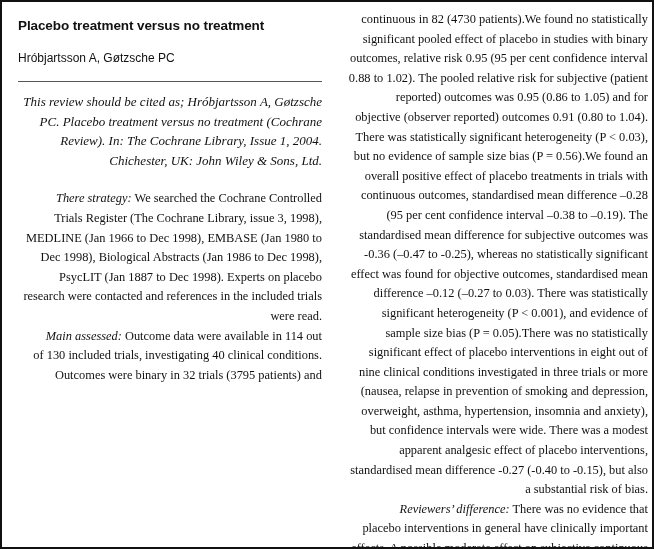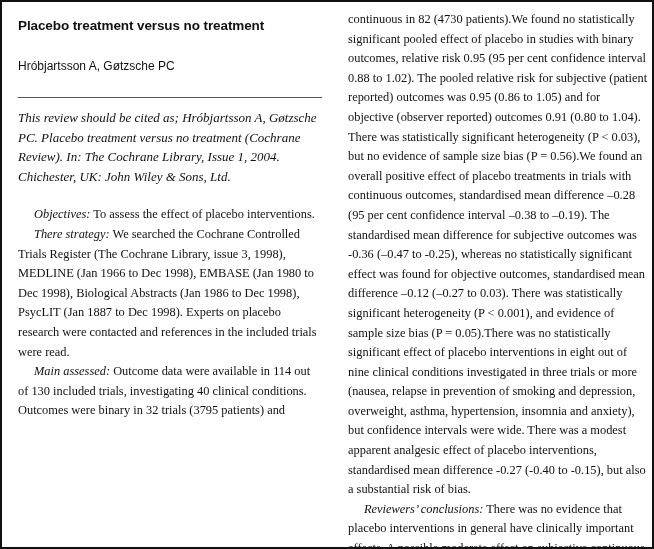--- a/index.html
+++ b/index.html
@@ -22,67 +22,64 @@
   .title {
     font-family: Liberation Sans, sans-serif;
     font-weight: bold;
     font-size: 13.5px;
     margin-top: 16px;
     letter-spacing: -0.1px;
   }
   .authors {
     font-family: "Liberation Sans", sans-serif;
     font-size: 12px;
-    margin-top: 26px;
-    padding-bottom: 24px;
+    margin-top: 18px;
+    padding-bottom: 16px;
     border-bottom: 1px solid #555;
   }
   .body-text {
     font-family: "Liberation Serif", serif;
     font-size: 12.4px;
     line-height: 19.6px;
     text-align: left;
   }
   .citation {
     font-family: "Liberation Serif", serif;
     font-style: italic;
     font-size: 13px;
     line-height: 19.6px;
     margin-top: 10px;
   }
-  p { margin: 0; }
+  p { margin: 0; text-align: right; }
   .gap { margin-top: 19px; }
   .indent { text-indent: 16px; }
   .lbl { font-style: italic; }
 </style>
 </head>
 <body>
 
 <div class="page">
 
   <div class="col col-left">
     <div class="title">Placebo treatment versus no treatment</div>
     <div class="authors">Hróbjartsson A, Gøtzsche PC</div>
     <p class="citation">This review should be cited as; Hróbjartsson A, Gøtzsche PC. Placebo treatment versus no treatment (Cochrane Review). In: The Cochrane Library, Issue 1, 2004. Chichester, UK: John Wiley &amp; Sons, Ltd.</p>
 
     <div class="body-text gap">
       <p class="indent">
-        <span class="lbl">Objectives:</span><span> To assess the effect of placebo interventions.</span>
-      </p>
-      <p class="indent">
         <span class="lbl">There strategy:</span><span> We searched the Cochrane Controlled Trials Register (The Cochrane Library, issue 3, 1998), MEDLINE (Jan 1966 to Dec 1998), EMBASE (Jan 1980 to Dec 1998), Biological Abstracts (Jan 1986 to Dec 1998), PsycLIT (Jan 1887 to Dec 1998). Experts on placebo research were contacted and references in the included trials were read.</span>
       </p>
       <p class="indent">
         <span class="lbl">Main assessed:</span><span> Outcome data were available in 114 out of 130 included trials, investigating 40 clinical conditions. Outcomes were binary in 32 trials (3795 patients) and</span>
       </p>
     </div>
   </div>
 
   <div class="col col-right">
     <div class="body-text">
       <p>continuous in 82 (4730 patients).We found no statistically significant pooled effect of placebo in studies with binary outcomes, relative risk 0.95 (95 per cent confidence interval 0.88 to 1.02). The pooled relative risk for subjective (patient reported) outcomes was 0.95 (0.86 to 1.05) and for objective (observer reported) outcomes 0.91 (0.80 to 1.04). There was statistically significant heterogeneity (P &lt; 0.03), but no evidence of sample size bias (P = 0.56).We found an overall positive effect of placebo treatments in trials with continuous outcomes, standardised mean difference –0.28 (95 per cent confidence interval –0.38 to –0.19). The standardised mean difference for subjective outcomes was -0.36 (–0.47 to -0.25), whereas no statistically significant effect was found for objective outcomes, standardised mean difference –0.12 (–0.27 to 0.03). There was statistically significant heterogeneity (P &lt; 0.001), and evidence of sample size bias (P = 0.05).There was no statistically significant effect of placebo interventions in eight out of nine clinical conditions investigated in three trials or more (nausea, relapse in prevention of smoking and depression, overweight, asthma, hypertension, insomnia and anxiety), but confidence intervals were wide. There was a modest apparent analgesic effect of placebo interventions, standardised mean difference -0.27 (-0.40 to -0.15), but also a substantial risk of bias.</p>
       <p class="indent">
-        <span class="lbl">Reviewers’ conclusions:</span><span> There was no evidence that placebo interventions in general have clinically important effects. A possible moderate effect on subjective continuous outcomes, especially pain, could not be clearly distinguished from bias.</span>
+        <span class="lbl">Reviewers’ difference:</span><span> There was no evidence that placebo interventions in general have clinically important effects. A possible moderate effect on subjective continuous outcomes, especially pain, could not be clearly distinguished from bias.</span>
       </p>
     </div>
   </div>
 
 </div>
 
 </body></html>

